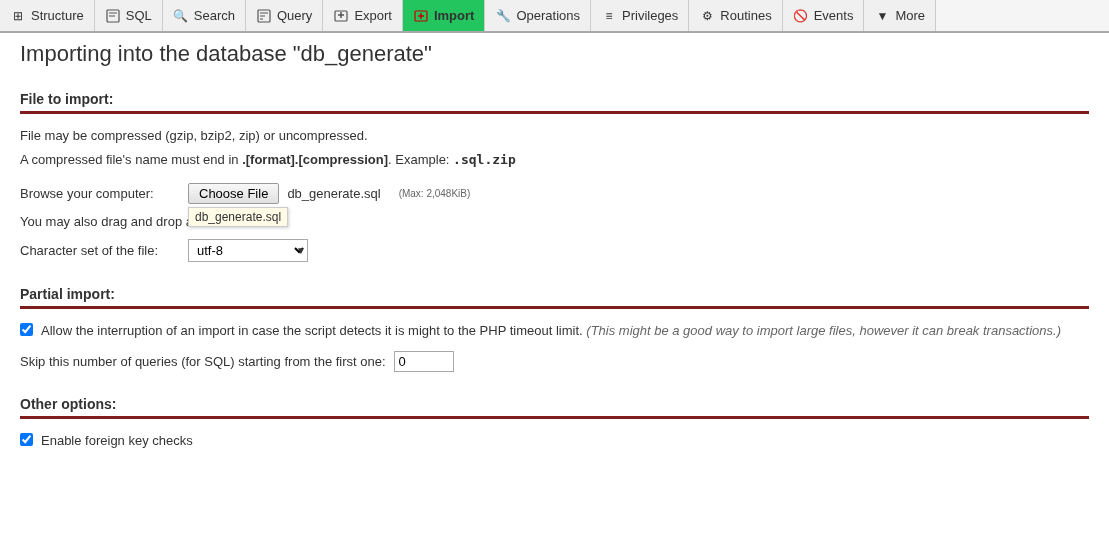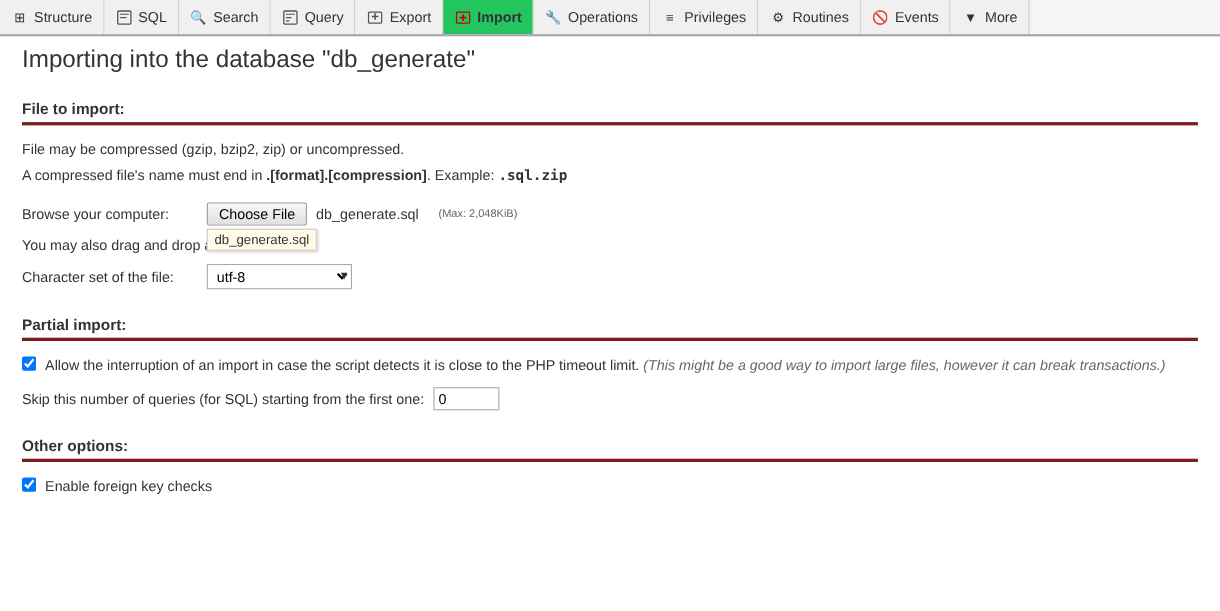--- a/index.html
+++ b/index.html
@@ -128,21 +128,21 @@
     .drag-text {
       font-size: 13px;
       color: #333;
     }
 
     .charset-select {
       padding: 2px 4px;
       font-size: 13px;
       border: 1px solid #aaa;
       background: #fff;
-      width: 132px;
+      width: 120px;
     }
 
     .checkbox-row {
       display: flex;
       align-items: flex-start;
       gap: 8px;
       margin-bottom: 10px;
     }
 
     .checkbox-row input[type="checkbox"] {
@@ -293,21 +293,21 @@
       <span style="margin-left:-20px; pointer-events:none; font-size:10px;">▼</span>
     </div>
   </div>
 
   <div class="section">
     <div class="section-header">Partial import:</div>
 
     <div class="checkbox-row">
       <input type="checkbox" checked="" style="">
       <span class="checkbox-label">
-        <span>Allow the interruption of an import in case the script detects it is close to the PHP timeout limit.</span>
+        <span>Allow the interruption of an import in case the script detects it is might to the PHP timeout limit.</span>
         <span class="italic-note">(This might be a good way to import large files, however it can break transactions.)</span>
       </span>
     </div>
 
     <div class="skip-row">
       <span>Skip this number of queries (for SQL) starting from the first one:</span>
       <input type="text" class="skip-input" value="0" style="">
     </div>
   </div>
 

